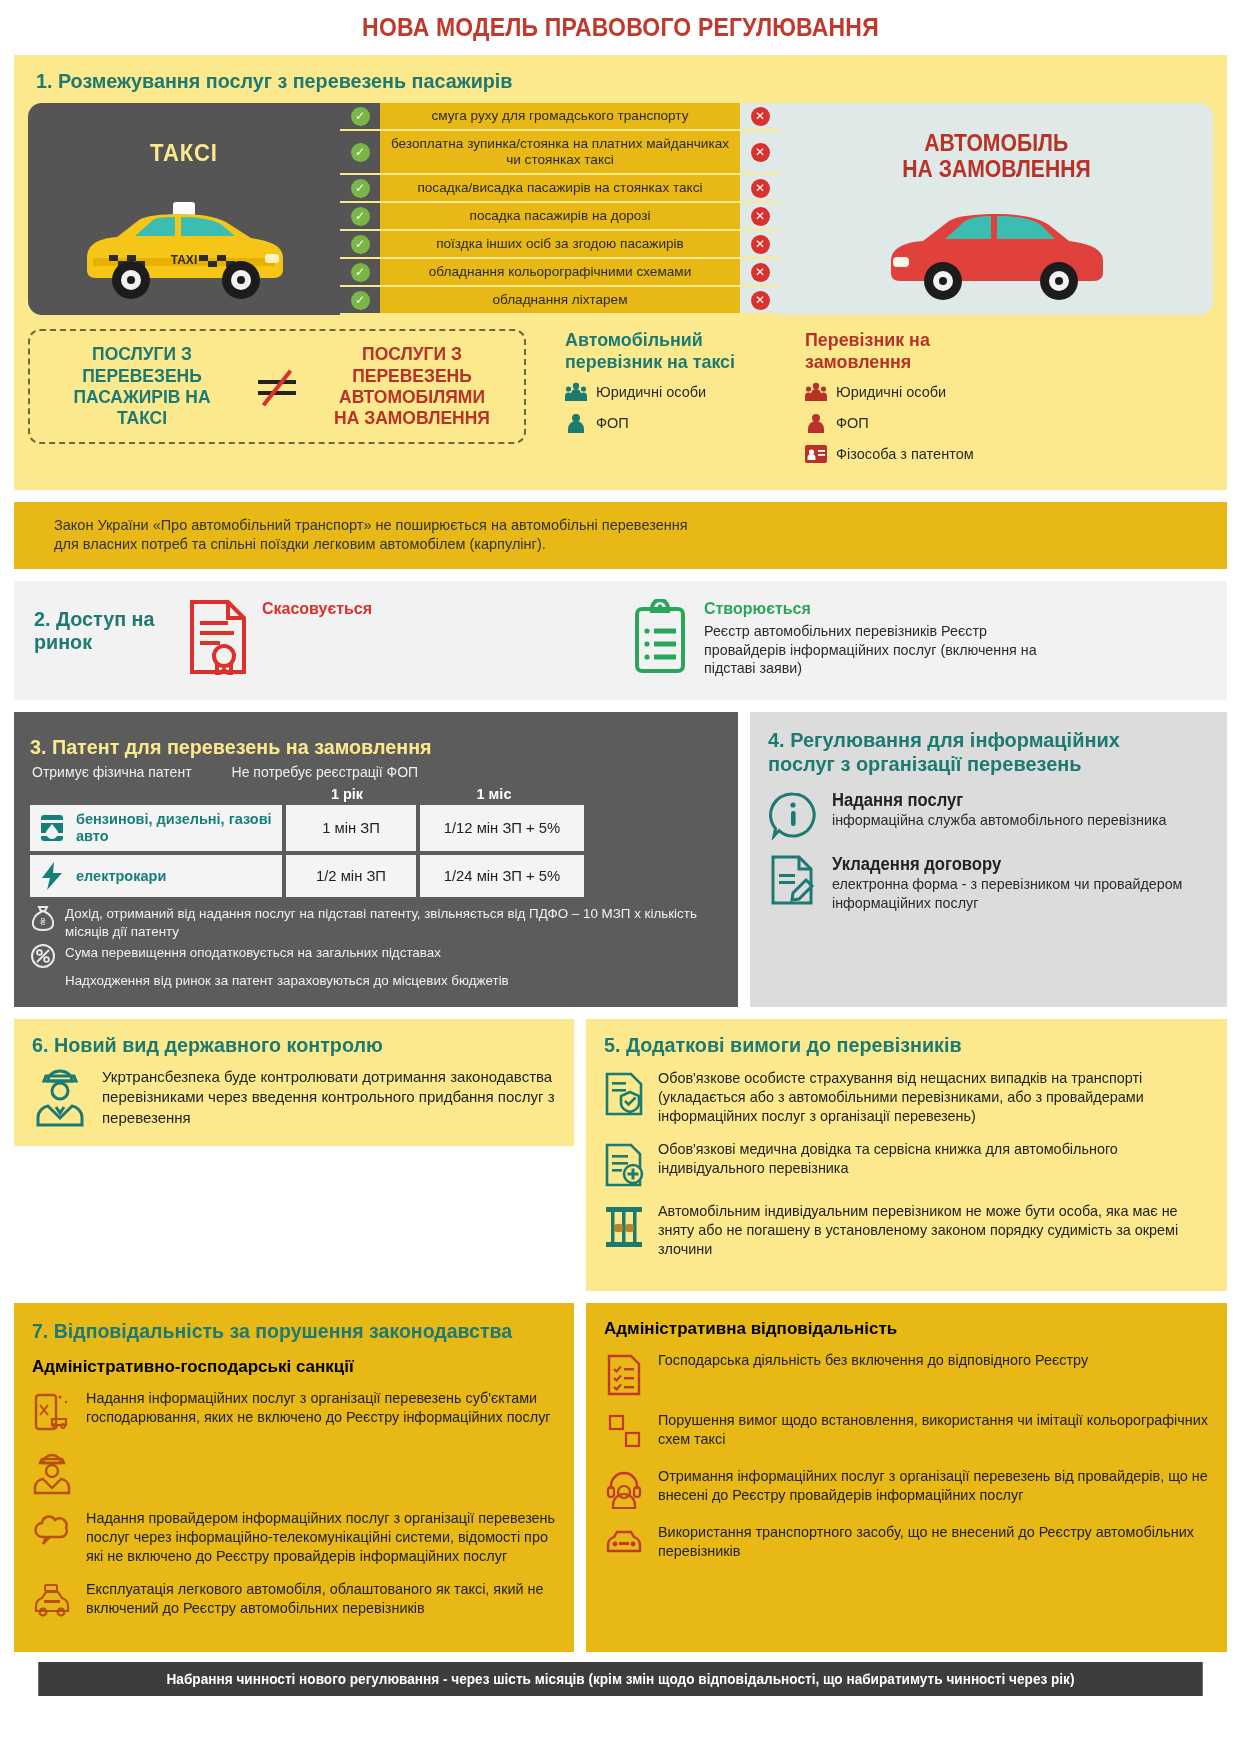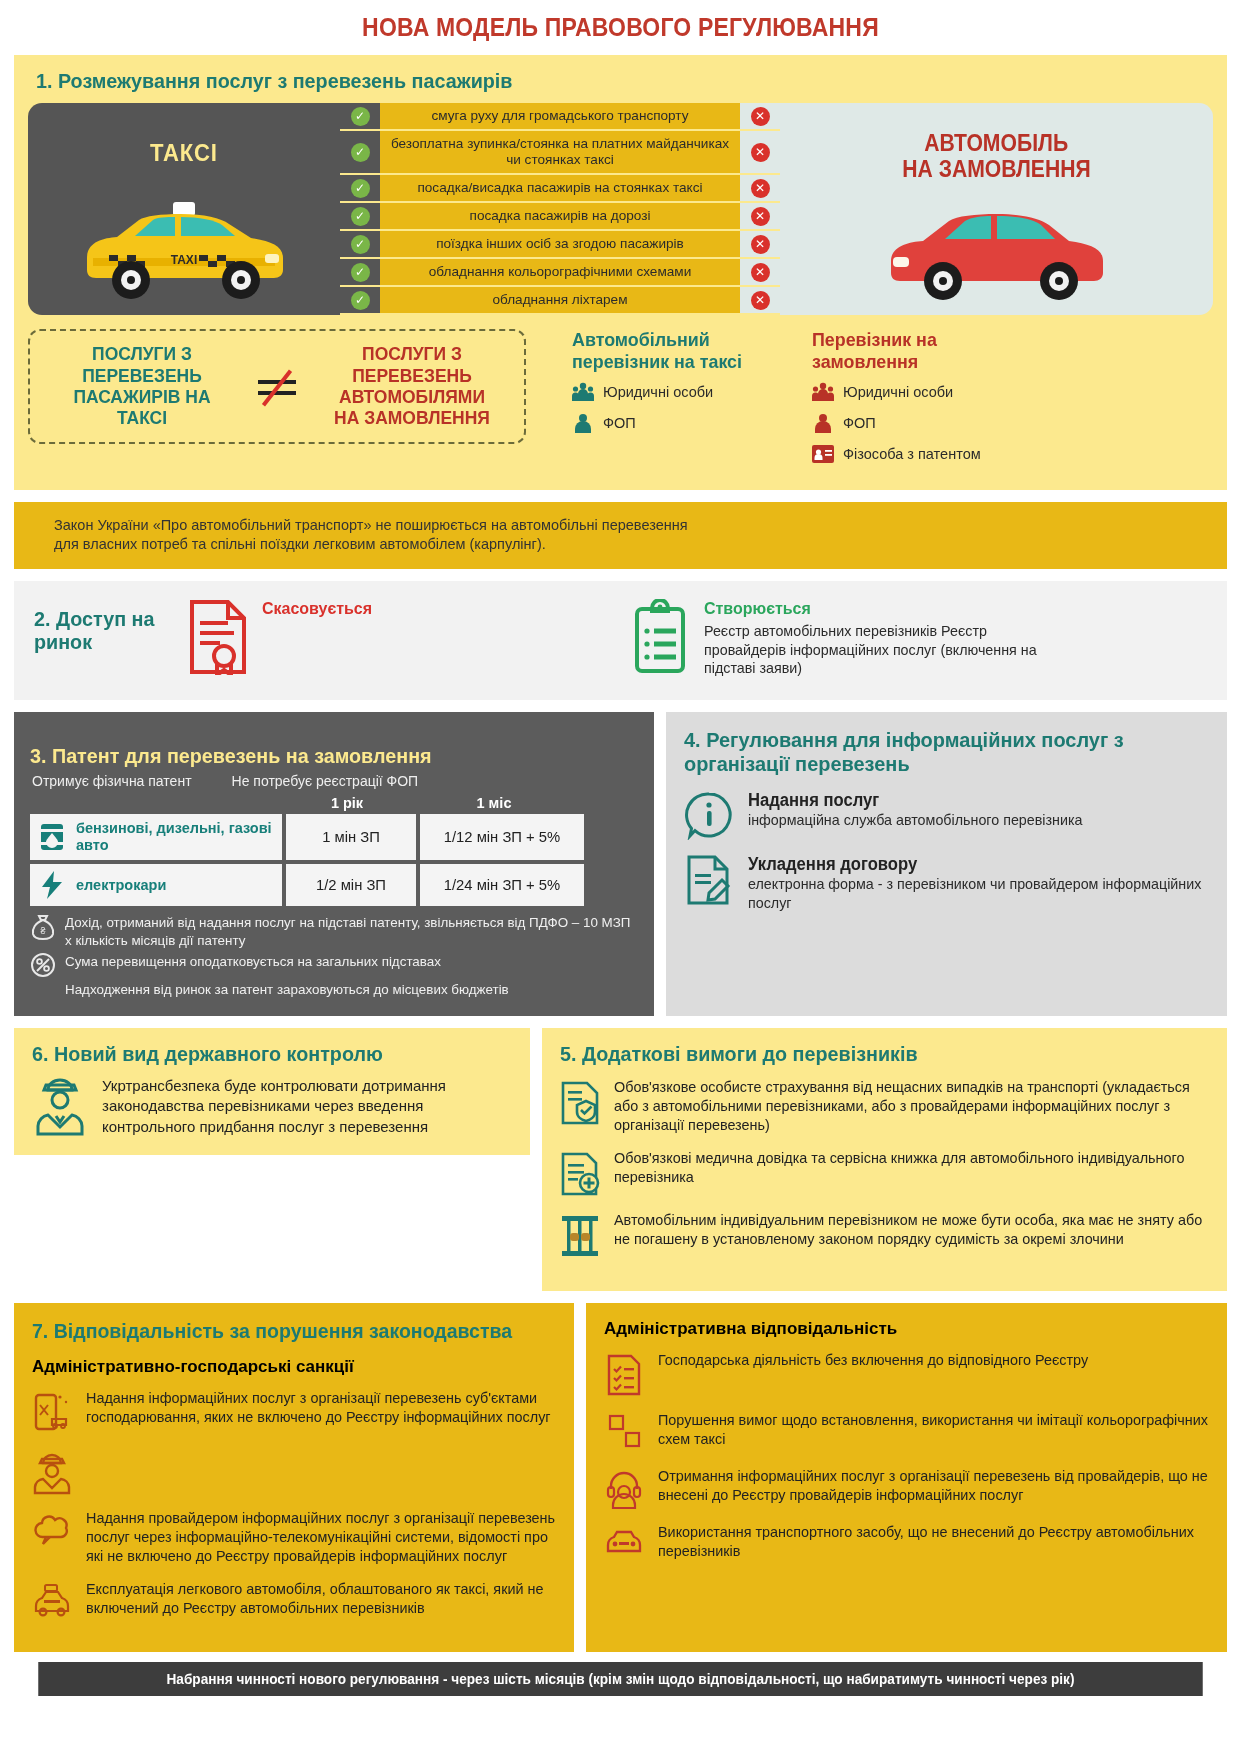--- a/index.html
+++ b/index.html
@@ -100,21 +100,21 @@
     display: flex; align-items: center; justify-content: center;
     font-size: 12px; color: #fff; font-weight: bold; line-height: 1;
   }
   .ck { background: #7ab648; }
   .xx { background: #d9312b; }
 
   
   .car-wrap { margin-top: auto; padding-bottom: 14px; }
 
   
-  .eq-area { display: flex; margin-top: 14px; gap: 16px; align-items: flex-start; }
+  .eq-area { display: flex; margin-top: 14px; gap: 9px; align-items: flex-start; }
   .eq-box {
     width: 498px;
     border: 2px dashed #6b6b3a;
     border-radius: 12px;
     display: flex; align-items: center; justify-content: space-around;
     padding: 12px 10px 14px 10px;
     text-align: center;
   }
   .eq-box .left, .eq-box .right {
     font-size: 19px; font-weight: bold; line-height: 1.12;
@@ -161,21 +161,21 @@
     margin-top: 8px;
   }
   .s2item { display: flex; gap: 14px; width: 430px; }
   .s2item .txt h4 { font-size: 17px; font-weight: bold; margin-bottom: 3px; transform: scaleX(.94); transform-origin:left center;}
   .s2item.red .txt h4 { color: #d9312b; }
   .s2item.green .txt h4 { color: #2aa65c; }
   .s2item .txt p { font-size: 14.3px; color: #2b2b2b; line-height: 1.32; }
 
   
   .row34 { display: flex; margin: 12px 14px 0 14px; gap: 12px; }
-  .sec3 { background: #5c5c5c; width: 640px; padding: 32px 16px 14px 16px; }
+  .sec3 { background: #5c5c5c; width: 724px; padding: 23px 16px 14px 16px; }
   .sec3 h2 { color: #fce98e; font-size: 21px; font-weight: bold; transform: scaleX(.94); transform-origin:left center;}
   .sec3 .sub { display: flex; gap: 40px; color: #efefef; font-size: 14px; margin: 5px 0 6px 2px; }
   .tbl-head { display: flex; color: #fff; font-size: 14.5px; font-weight: bold; margin-bottom: 3px; }
   .tbl-head .c1 { width: 252px; }
   .tbl-head .c2 { width: 130px; text-align: center; }
   .tbl-head .c3 { width: 164px; text-align: center; }
   .trow { display: flex; gap: 4px; margin-bottom: 4px; }
   .trow .cell {
     background: #f4f4f4; display: flex; align-items: center;
     font-size: 14.8px; color: #222; padding: 6px 8px;
@@ -189,21 +189,21 @@
   .note .ic { width: 26px; flex: none; display: flex; justify-content: center; }
 
   .sec4 { background: #dcdcdc; flex: 1; padding: 16px 18px; }
   .sec4 h2 { color: #1d7a72; font-size: 21px; font-weight: bold; line-height: 1.14; transform: scaleX(.95); transform-origin:left center;}
   .s4item { display: flex; gap: 14px; margin-top: 14px; }
   .s4item h4 { font-size: 17.5px; font-weight: bold; color: #222; transform: scaleX(.95); transform-origin:left center;}
   .s4item p { font-size: 14.3px; color: #2b2b2b; line-height: 1.3; }
 
   
   .row65 { display: flex; margin: 12px 14px 0 14px; gap: 12px; align-items: flex-start; }
-  .sec6 { background: #fce98e; width: 516px; padding: 14px 18px 18px 18px; }
+  .sec6 { background: #fce98e; width: 560px; padding: 14px 18px 18px 18px; }
   .sec6 h2 { color: #1d7a72; font-size: 21px; font-weight: bold; margin-bottom: 10px; transform: scaleX(.94); transform-origin:left center;}
   .sec6 .body { display: flex; gap: 14px; }
   .sec6 p { font-size: 15px; color: #222; line-height: 1.36; }
 
   .sec5 { background: #fce98e; flex: 1; padding: 14px 18px 18px 18px; }
   .sec5 h2 { color: #1d7a72; font-size: 21px; font-weight: bold; margin-bottom: 12px; transform: scaleX(.94); transform-origin:left center;}
   .bullet { display: flex; gap: 14px; margin-bottom: 14px; }
   .bullet p { font-size: 14.4px; color: #222; line-height: 1.32; }
   .bullet .ic { width: 40px; flex: none; display: flex; justify-content: center; padding-top: 2px; }
 

